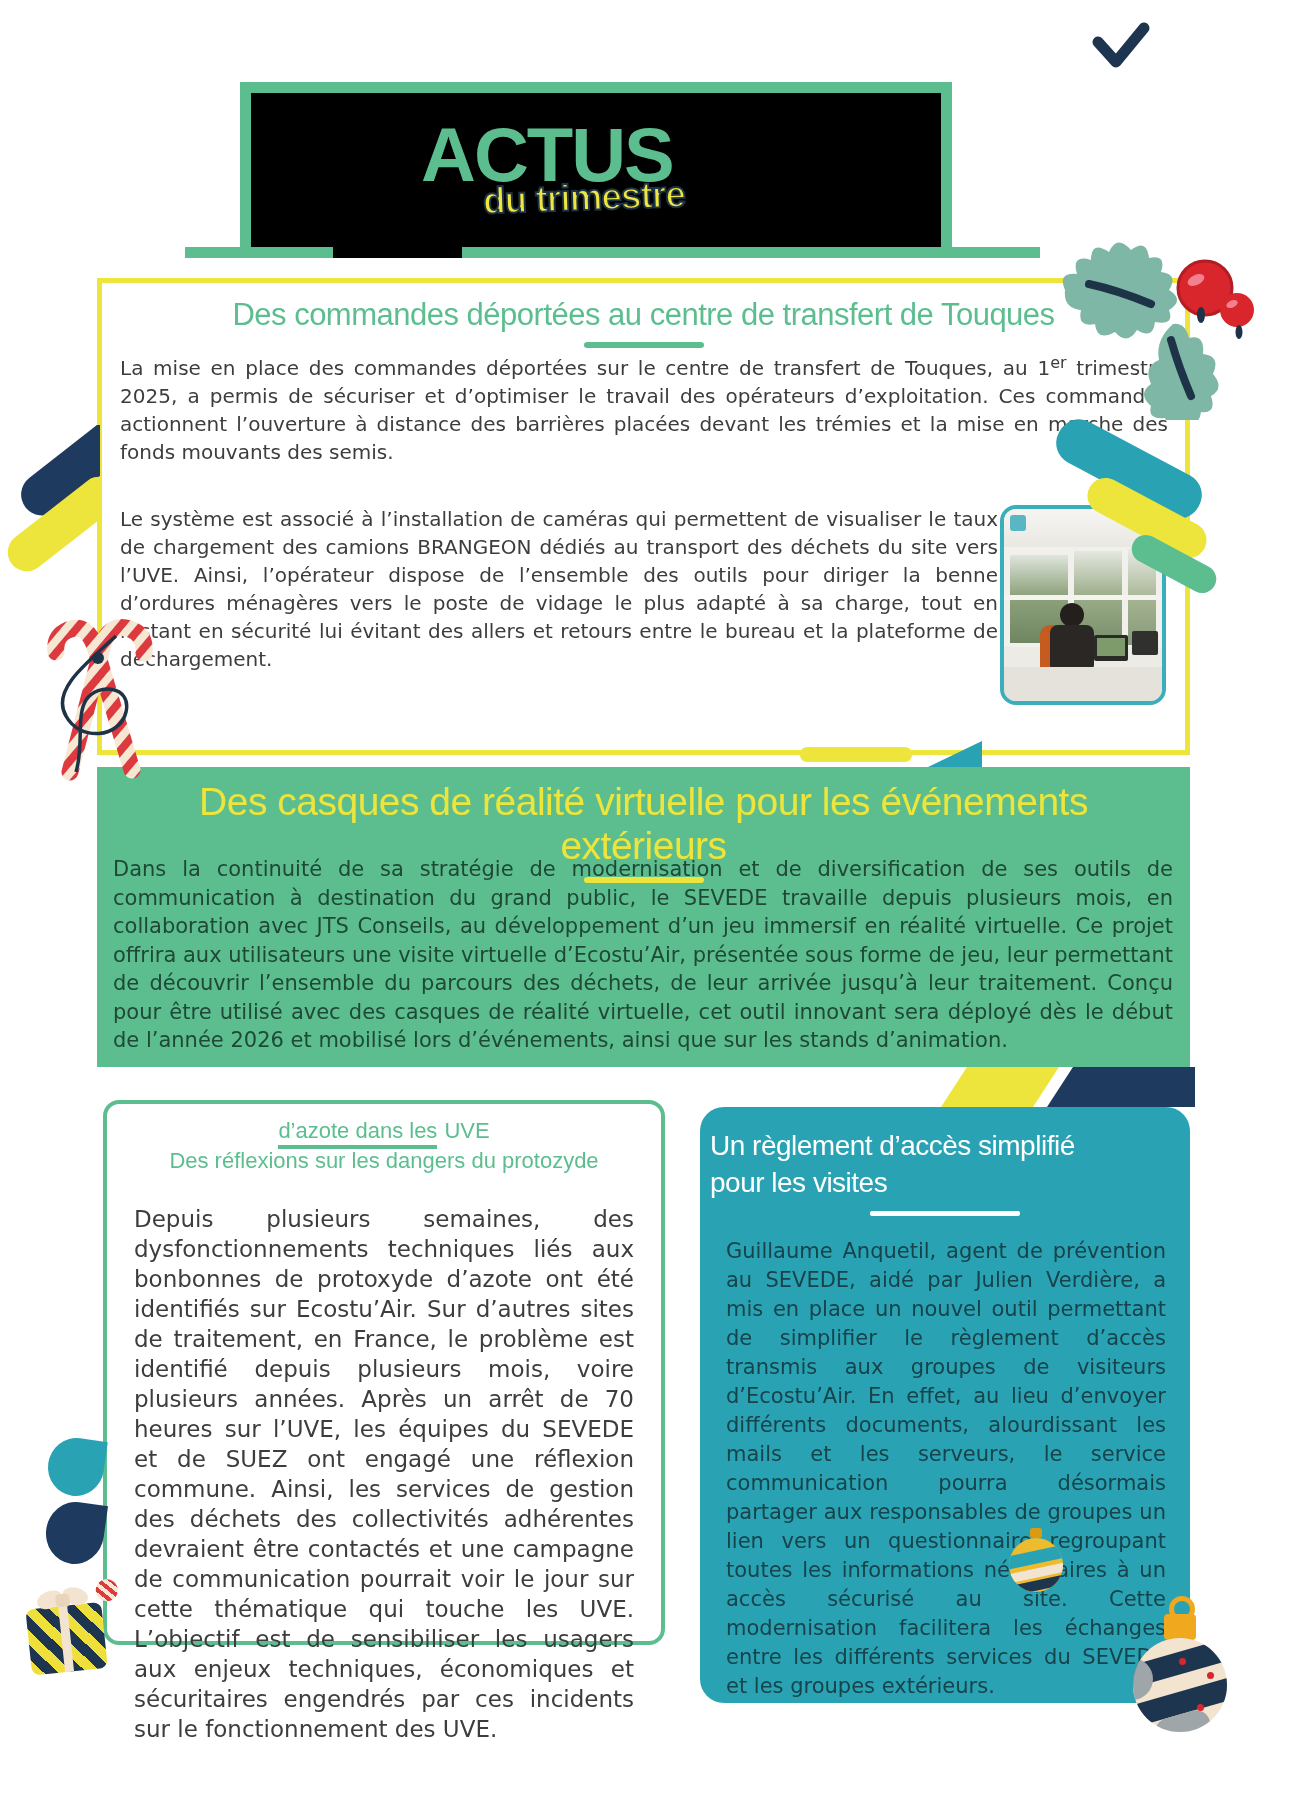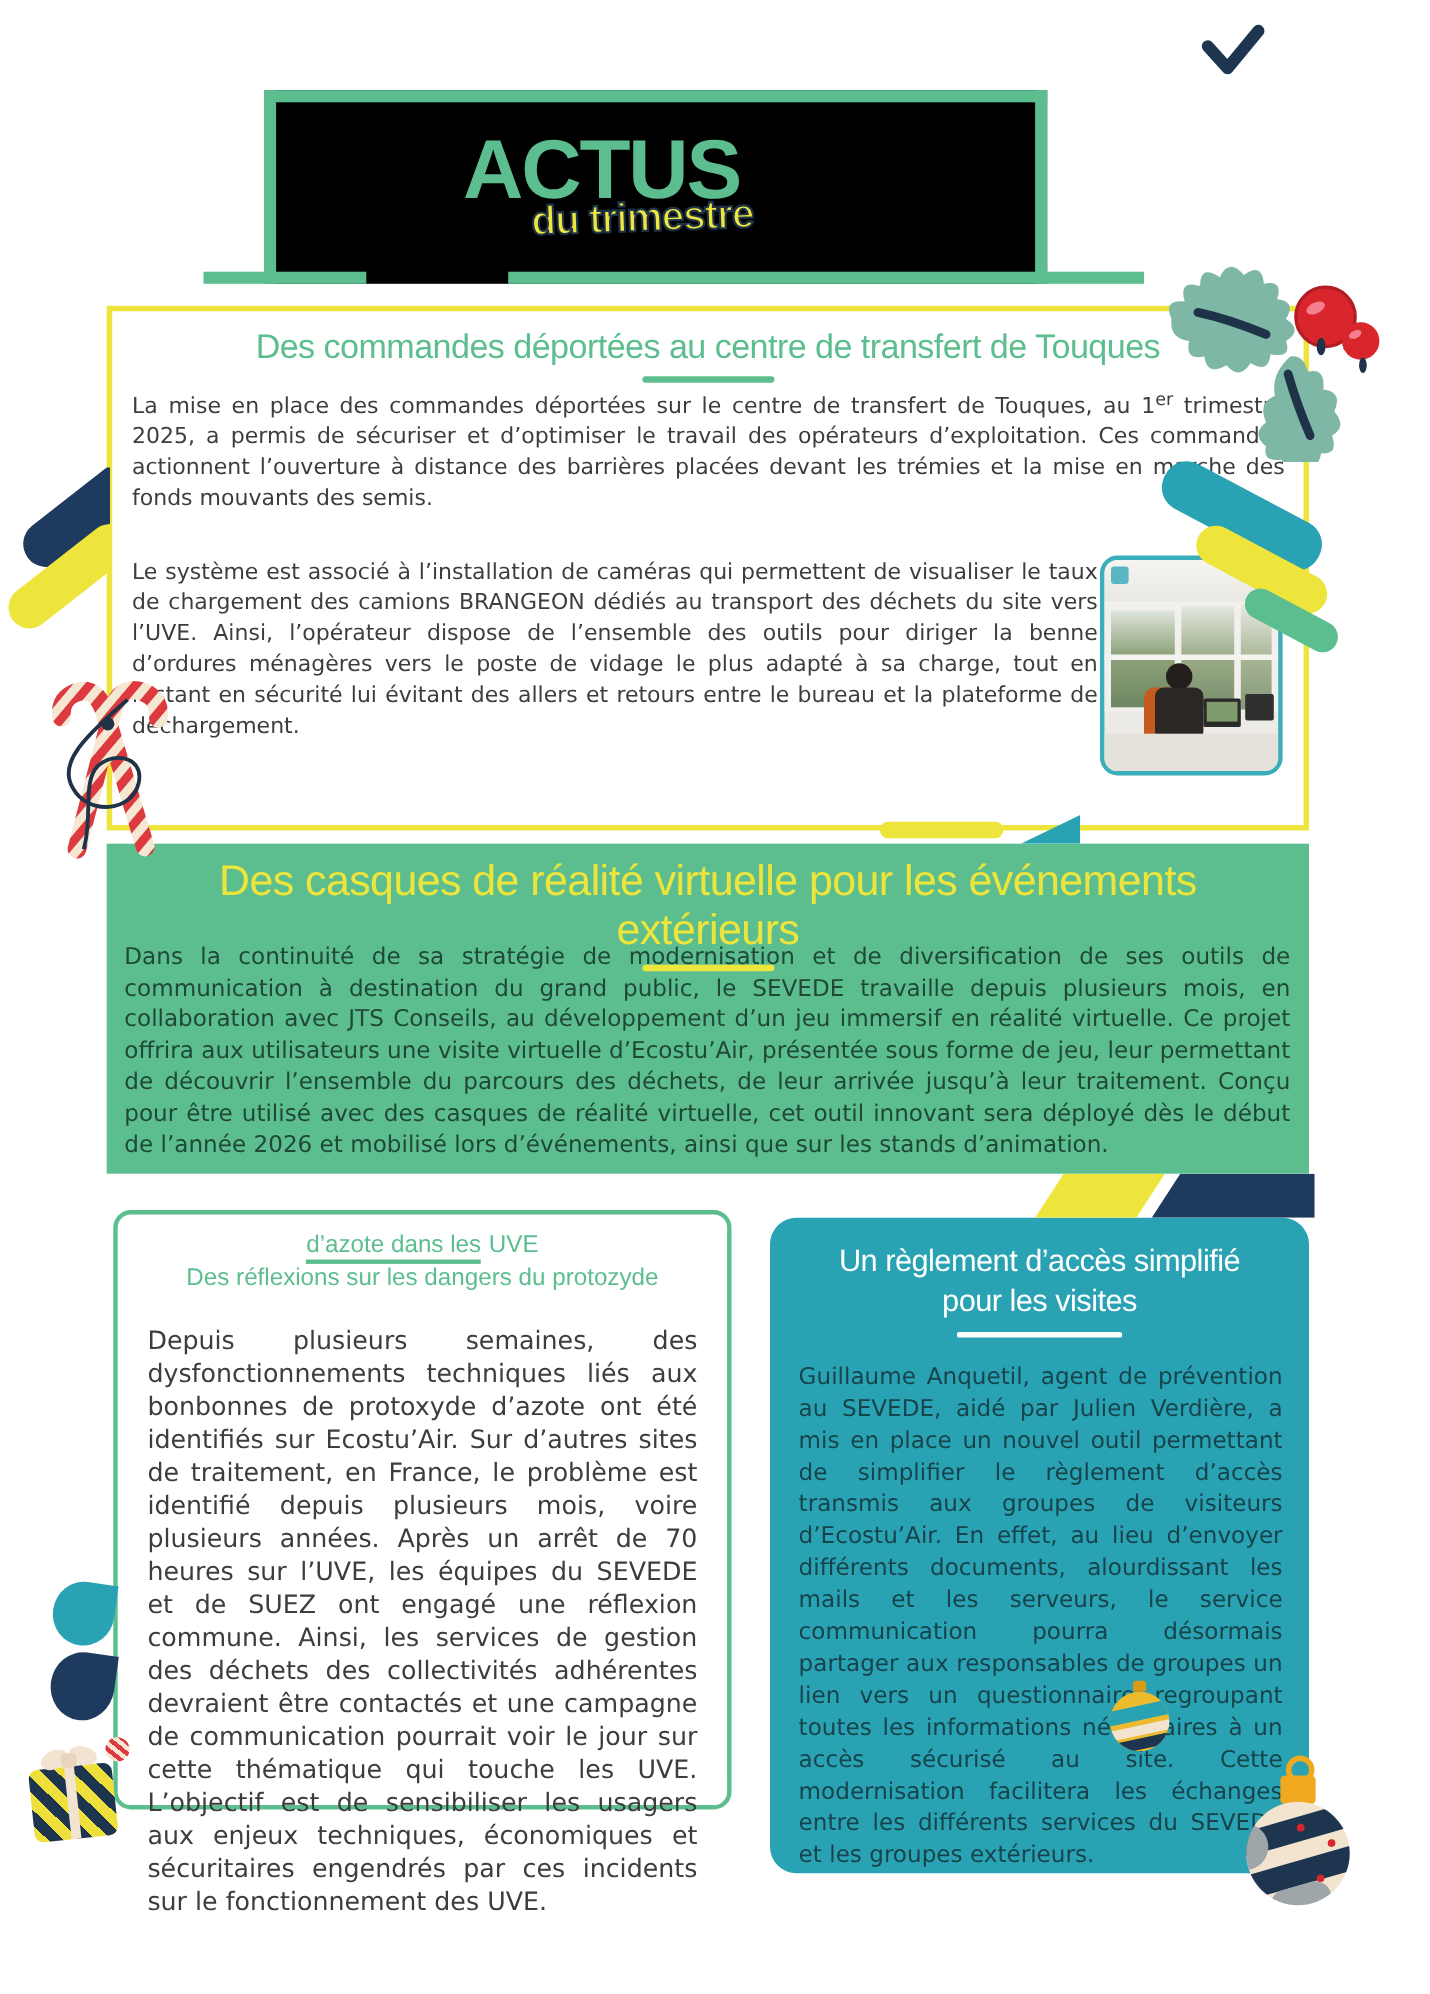--- a/index.html
+++ b/index.html
@@ -43,21 +43,21 @@
   .box3{left:103px;top:1100px;width:562px;height:545px;box-sizing:border-box;border:4px solid #5CBE8E;
         border-radius:16px;background:#fff;}
   .box3 .title{margin:12px 10px 0;text-align:center;font-size:22px;line-height:30px;color:#5CBE8E;}
   .tund{border-bottom:4px solid #5CBE8E;padding-bottom:2px;}
   .trest{margin-left:7px;}
   .box3 .body{position:absolute;left:15px;right:15px;top:88px;margin:12px;font-size:23px;
               line-height:30px;text-align:justify;color:#3D3D3D;}
 
   
   .box4{left:700px;top:1107px;width:490px;height:596px;background:#29A3B3;border-radius:24px;}
-  .box4 .title{margin:20px 10px 0;text-align:center;font-size:28px;line-height:37px;color:#ffffff;
+  .box4 .title{margin:20px 10px 0;font-size:28px;line-height:37px;color:#ffffff;
                letter-spacing:-0.5px;}
   .wbar{width:150px;height:5px;background:#ffffff;border-radius:2px;margin:10px auto 0;}
   .box4 .body{position:absolute;left:26px;right:24px;top:130px;margin:0;font-size:21px;
               line-height:29px;color:#17434B;text-align:justify;}
 
   
   .deco{z-index:6;}
   .blobclip{left:0;top:425px;width:100px;height:155px;overflow:hidden;z-index:6;}
   .band{position:absolute;border-radius:22px;}
   .skewwrap{left:940px;top:1067px;width:255px;height:40px;overflow:hidden;z-index:2;}

